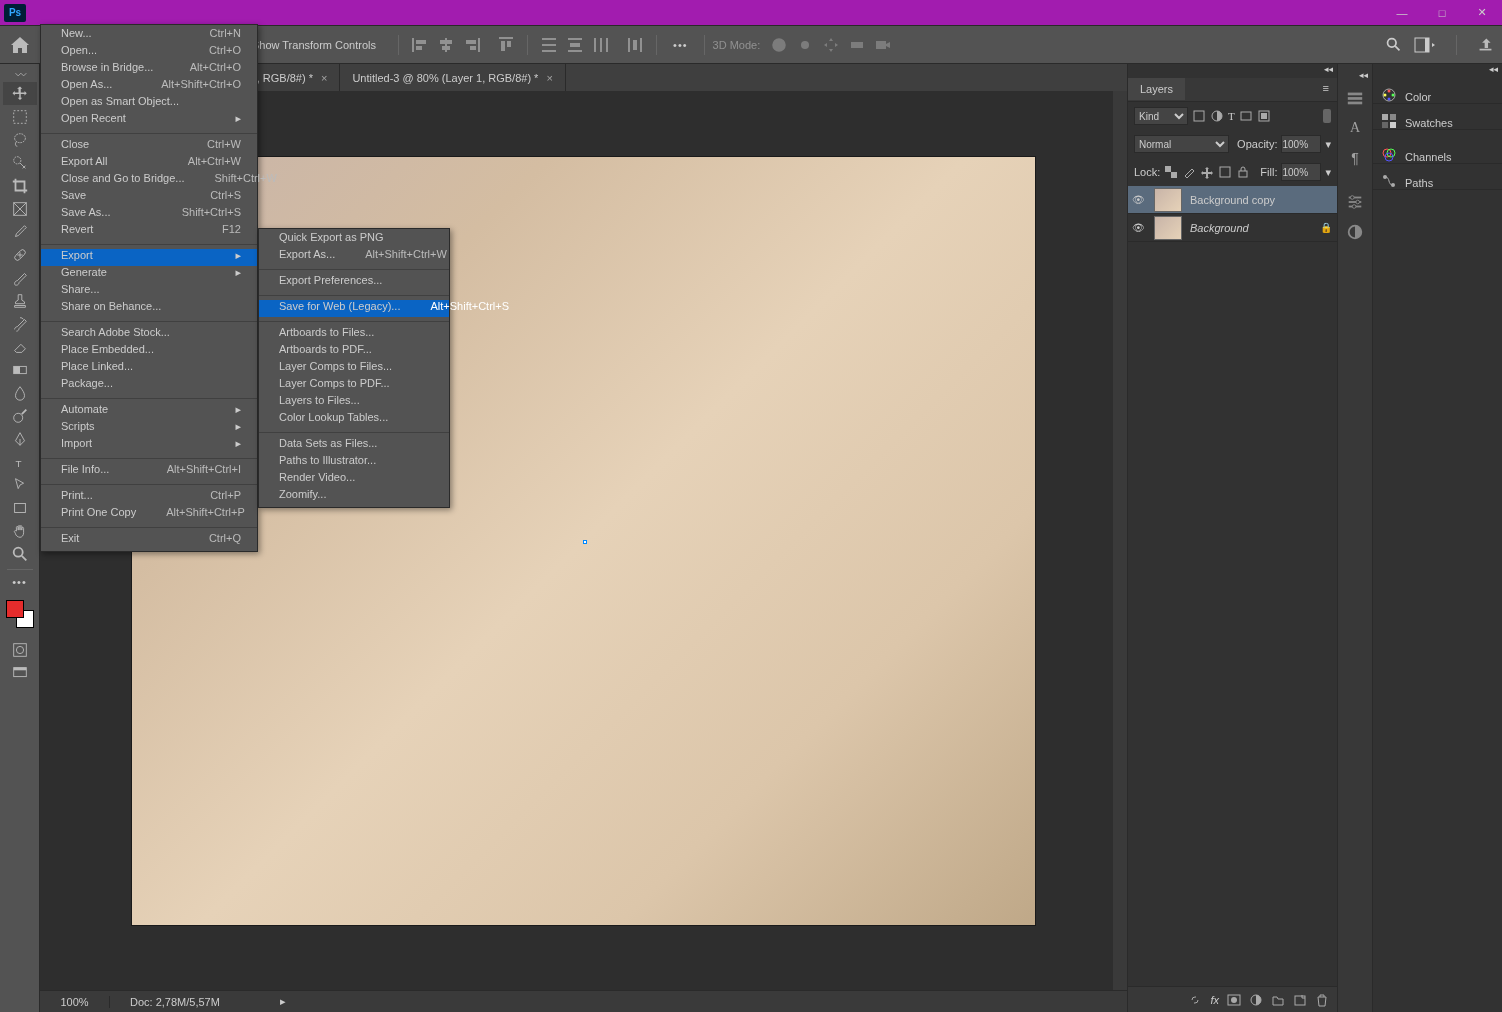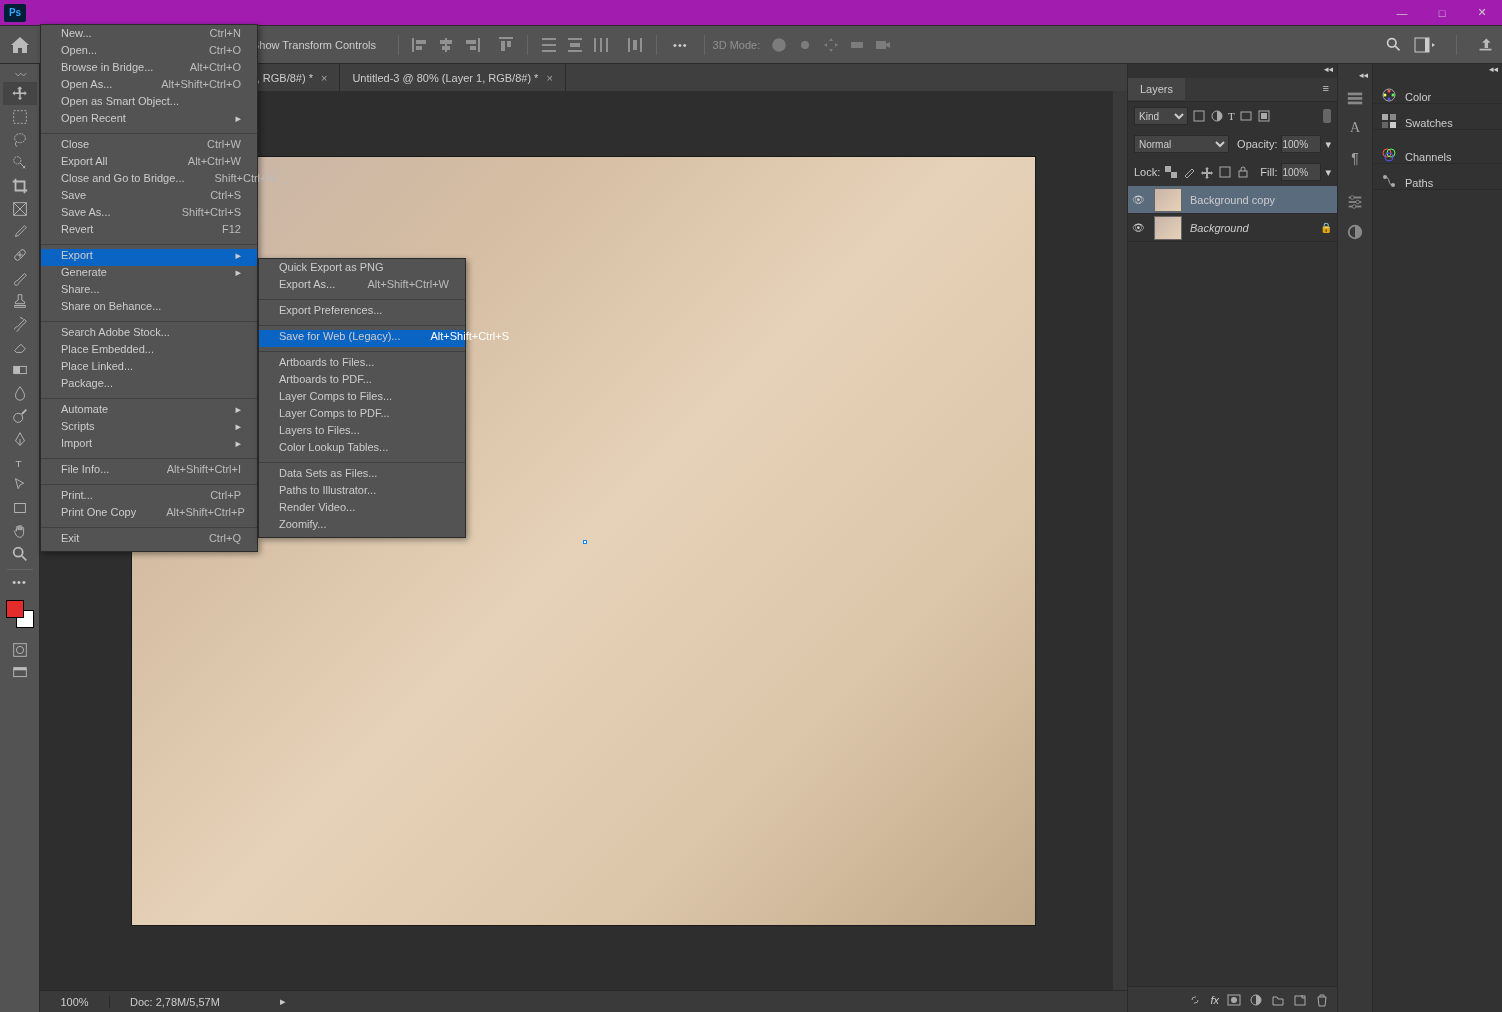--- a/index.html
+++ b/index.html
@@ -59,21 +59,21 @@
 .menu{position:absolute;background:#535353;border:1px solid #2a2a2a;box-shadow:2px 2px 6px rgba(0,0,0,.4);padding:2px 0;z-index:100}
 .menu .item{height:17px;display:flex;align-items:flex-start;padding:0 16px 0 20px;cursor:pointer;white-space:nowrap}
 .menu .item .lbl{flex:1}
 .menu .item .sc{margin-left:30px;color:#bbb}
 .menu .item .arrow{margin-left:auto}
 .menu .sep{height:1px;background:#404040;margin:4px 0}
 .menu .item.hl{background:#0a64c4;color:#fff}
 .menu .item.hl .sc{color:#fff}
 .menu .item.dis{color:#7a7a7a}
 #file-menu{left:40px;top:24px;width:218px}
-#export-menu{left:258px;top:258px;width:208px}
+#export-menu{left:258px;top:228px;width:192px}
 
 .scrolltrack{position:absolute;right:0;top:0;bottom:0;width:14px;background:#3a3a3a}
 
 .svgi{fill:#bbb}
 </style>
 </head>
 <body>
 
 <div class="menubar">
   <div class="ps-logo">Ps</div>

